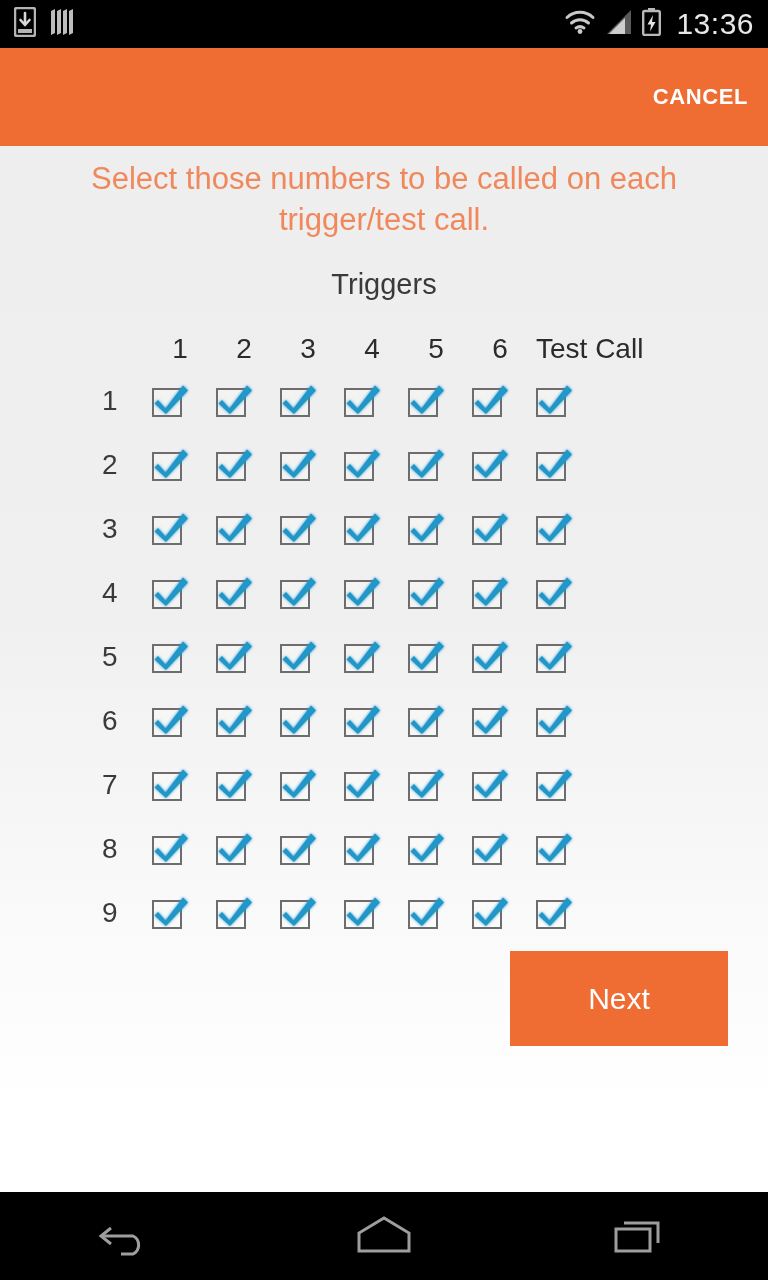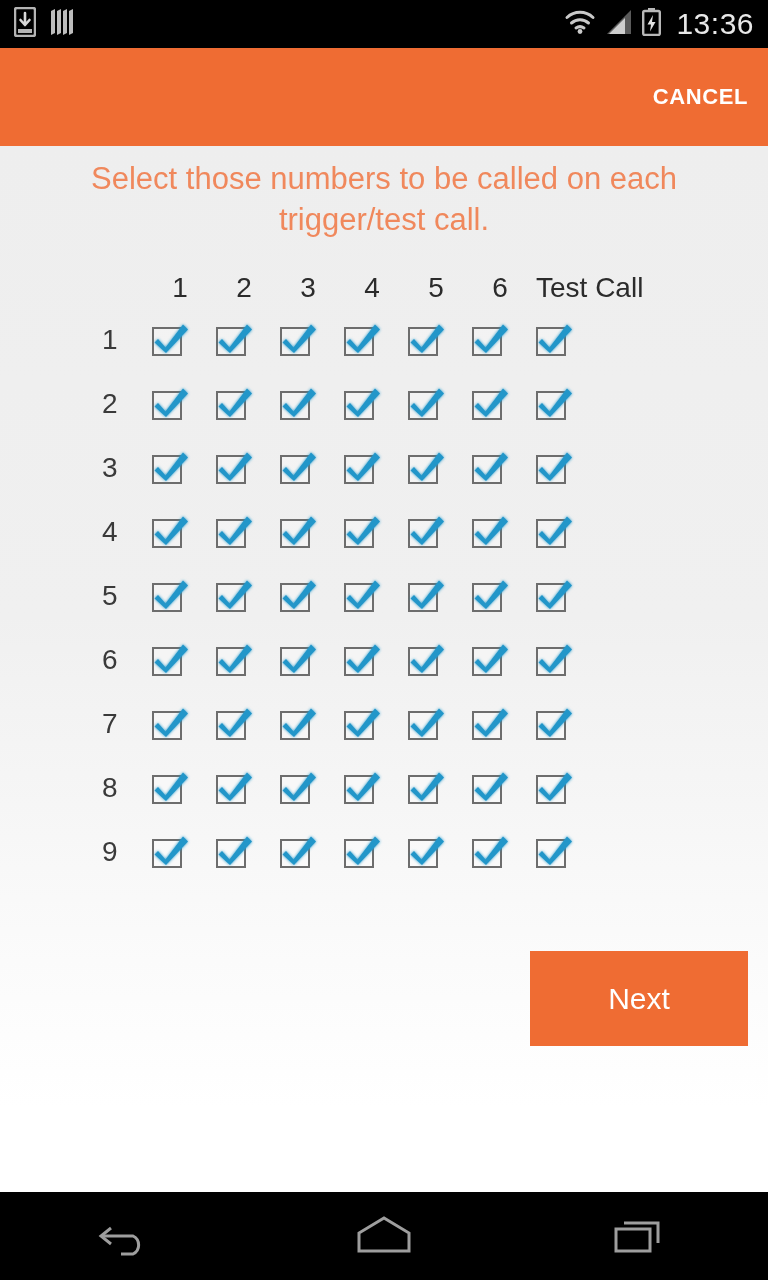--- a/index.html
+++ b/index.html
@@ -214,20 +214,21 @@
     </div>
   </div>
 
   <div id="action-bar" style="background: rgb(239, 108, 51);">
     <div id="cancel-button">CANCEL</div>
   </div>
 
   <div id="content">
 
     <div id="instruction" style="color: rgb(240, 136, 92);">Select those numbers to be called on each trigger/test call.</div>
+    <div id="section-label">Triggers</div>
 
     <div id="matrix">
       <div id="header-row" class="matrix-row">
         <div class="row-label"></div>
       <div class="col-header">1</div>
           <div class="col-header">2</div>
           <div class="col-header">3</div>
           <div class="col-header">4</div>
           <div class="col-header">5</div>
           <div class="col-header">6</div>
@@ -1326,21 +1327,21 @@
                     </feMerge>
                   </filter>
                 </defs>
                 <path d="M9 22 L16.5 30.5 L34 7.5 L39 12.5 L17 36 L5.5 25.5 Z" fill="#2196c9" filter="url(#g)"></path>
               </svg>
             </div>
           </div>
         </div>
       </div>
 
-    <div id="next-button" style="background: rgb(239, 108, 51); margin-left: 20px;">
+    <div id="next-button" style="background: rgb(239, 108, 51);">
       <span id="next-label" style="color: rgb(255, 255, 255);">Next</span>
     </div>
 
   </div>
 
   <div id="nav-bar">
     <div class="nav-btn">
       <svg width="62" height="44" viewBox="0 0 62 44">
         <path d="M14 14 L4 22 L14 30" fill="none" stroke="#9e9e9e" stroke-width="3"></path>
         <path d="M4 22 L36 22 A10 10 0 0 1 36 40 L24 40" fill="none" stroke="#9e9e9e" stroke-width="3"></path>

